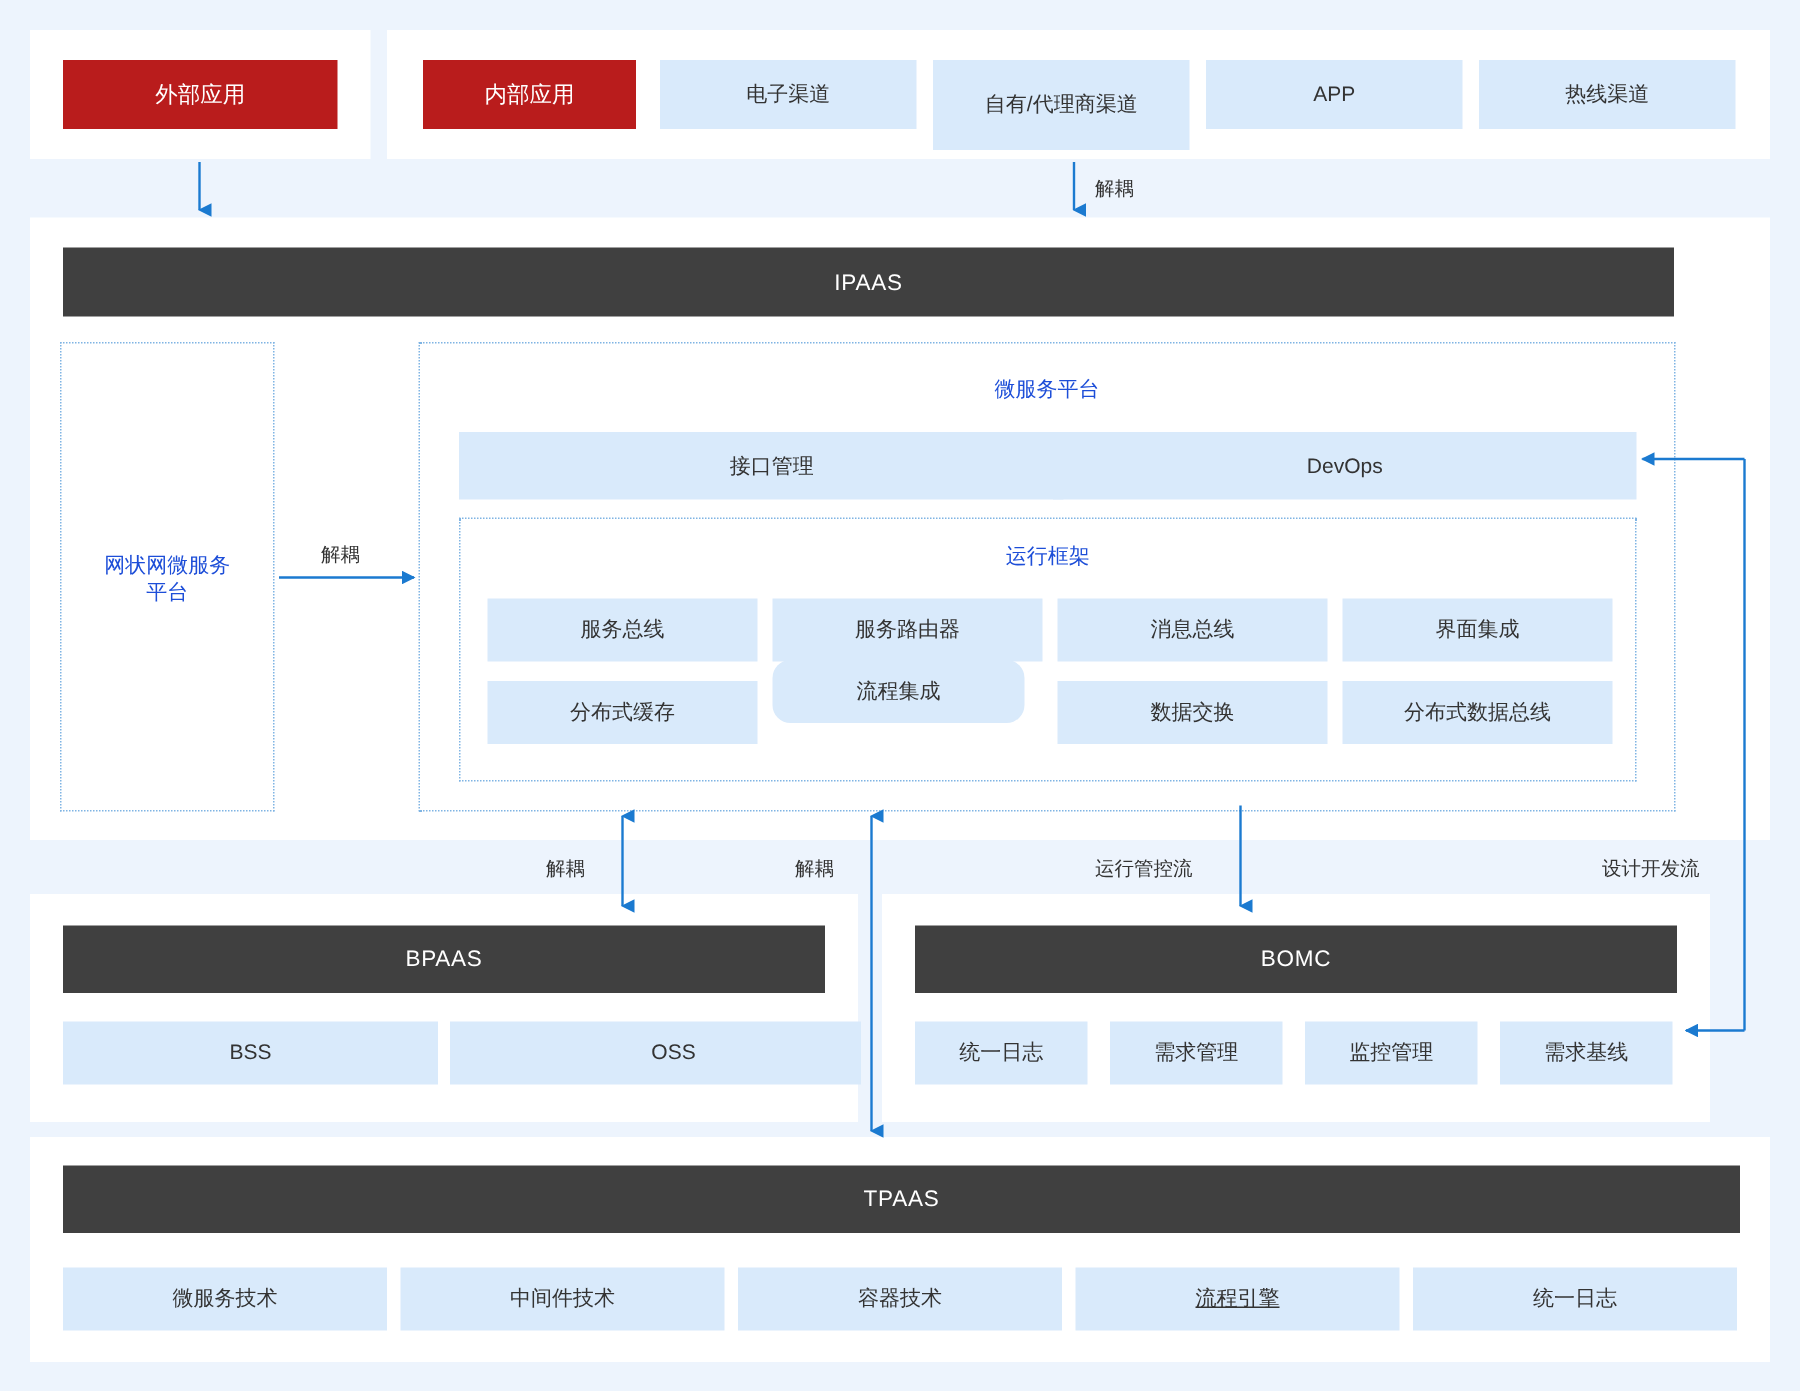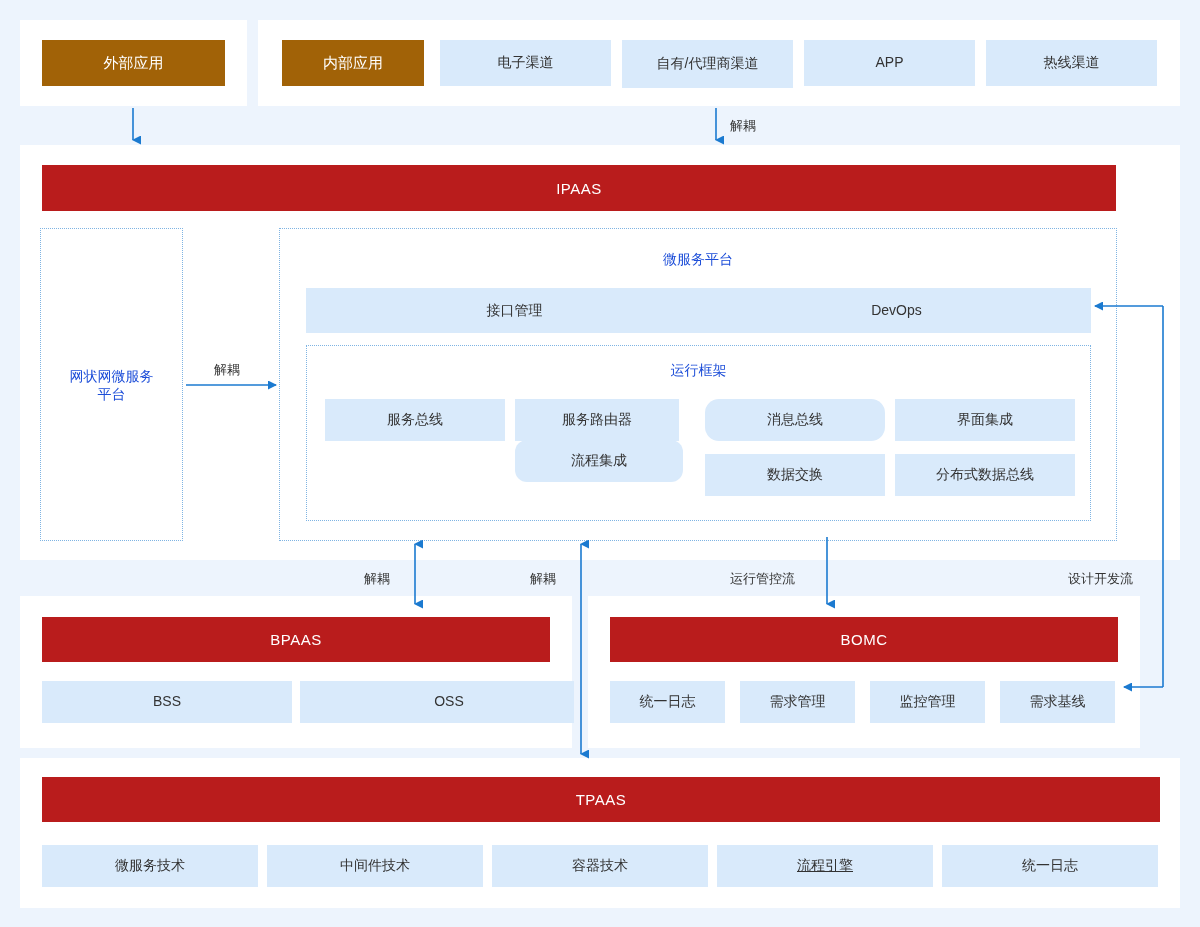--- a/index.html
+++ b/index.html
@@ -9,31 +9,31 @@
     font-family:"Liberation Sans","DejaVu Sans",sans-serif;
     color:#333;
     position:relative;
     overflow:hidden;
   }
   .stage{position:absolute;left:0;top:0;width:1200px;height:927px;}
 
   
   .panel{position:absolute;background:#ffffff;}
   .bluebar{
-    position:absolute;background:#b91c1c;color:#ffffff;
+    position:absolute;background:#404040;color:#ffffff;
     display:flex;align-items:center;justify-content:center;
     font-size:15px;letter-spacing:.5px;
   }
   .lightbox{
     position:absolute;background:#d9eafb;color:#333;
     display:flex;align-items:center;justify-content:center;
     font-size:14px;text-align:center;line-height:1.25;
   }
   .solidbox{
-    position:absolute;background:#a16207;color:#fff;
+    position:absolute;background:#b91c1c;color:#fff;
     display:flex;align-items:center;justify-content:center;
     font-size:15px;text-align:center;
   }
   .dotted{
     position:absolute;
     border:1px dotted #7fb4e3;
     box-sizing:border-box;
     background:transparent;
   }
   .capt{
@@ -50,21 +50,21 @@
 <body>
 
 <div class="stage">
 
   <div class="panel" style="left:20px;top:20px;width:227px;height:86px;"></div>
   <div class="solidbox" style="left:42px;top:40px;width:183px;height:46px;">外部应用</div>
 
   <div class="panel" style="left:258px;top:20px;width:922px;height:86px;"></div>
   <div class="solidbox" style="left:282px;top:40px;width:142px;height:46px;">内部应用</div>
   <div class="lightbox" style="left:440px;top:40px;width:171px;height:46px;">电子渠道</div>
-  <div class="lightbox" style="left:622px;top:40px;width:171px;height:48px;text-align:right;">自有/代理商渠道</div>
+  <div class="lightbox" style="left:622px;top:40px;width:171px;height:60px;text-align:right;">自有/代理商渠道</div>
   <div class="lightbox" style="left:804px;top:40px;width:171px;height:46px;">APP</div>
   <div class="lightbox" style="left:986px;top:40px;width:171px;height:46px;">热线渠道</div>
 
   <div class="plainlabel" style="left:730px;top:117px;">解耦</div>
 
   <div class="panel" style="left:20px;top:145px;width:1160px;height:415px;"></div>
   <div class="bluebar" style="left:42px;top:165px;width:1074px;height:46px;">IPAAS</div>
 
   <div class="dotted" style="left:40px;top:228px;width:143px;height:313px;"></div>
   <div class="capt" style="left:40px;top:360px;width:143px;height:50px;white-space:pre;">网状网微服务
@@ -74,24 +74,25 @@
   <div class="dotted" style="left:279px;top:228px;width:838px;height:313px;"></div>
   <div class="capt" style="left:279px;top:249px;width:838px;height:20px;">微服务平台</div>
 
   <div class="lightbox" style="left:306px;top:288px;width:389px;height:45px;padding-left:14px;">接口管理</div>
   <div class="lightbox" style="left:702px;top:288px;width:389px;height:45px;">DevOps</div>
 
   <div class="dotted" style="left:306px;top:345px;width:785px;height:176px;"></div>
   <div class="capt" style="left:306px;top:360px;width:785px;height:20px;">运行框架</div>
 
   <div class="lightbox" style="left:325px;top:399px;width:180px;height:42px;">服务总线</div>
-  <div class="lightbox" style="left:515px;top:399px;width:164px;height:42px;">服务路由器</div>
-  <div class="lightbox" style="left:705px;top:399px;width:180px;height:42px;border-radius:14px;">消息总线</div>
+  <div class="lightbox" style="left:515px;top:399px;width:180px;height:42px;">服务路由器</div>
+  <div class="lightbox" style="left:705px;top:399px;width:180px;height:42px;">消息总线</div>
   <div class="lightbox" style="left:895px;top:399px;width:180px;height:42px;">界面集成</div>
 
+  <div class="lightbox" style="left:325px;top:454px;width:180px;height:42px;">分布式缓存</div>
   <div class="lightbox" style="left:515px;top:440px;width:168px;height:42px;border-radius:12px;">流程集成</div>
   <div class="lightbox" style="left:705px;top:454px;width:180px;height:42px;">数据交换</div>
   <div class="lightbox" style="left:895px;top:454px;width:180px;height:42px;">分布式数据总线</div>
 
   <div class="plainlabel" style="left:364px;top:570px;">解耦</div>
   <div class="plainlabel" style="left:530px;top:570px;">解耦</div>
   <div class="plainlabel" style="left:730px;top:570px;">运行管控流</div>
   <div class="plainlabel" style="left:1068px;top:570px;">设计开发流</div>
 
   <div class="panel" style="left:20px;top:596px;width:552px;height:152px;"></div>

